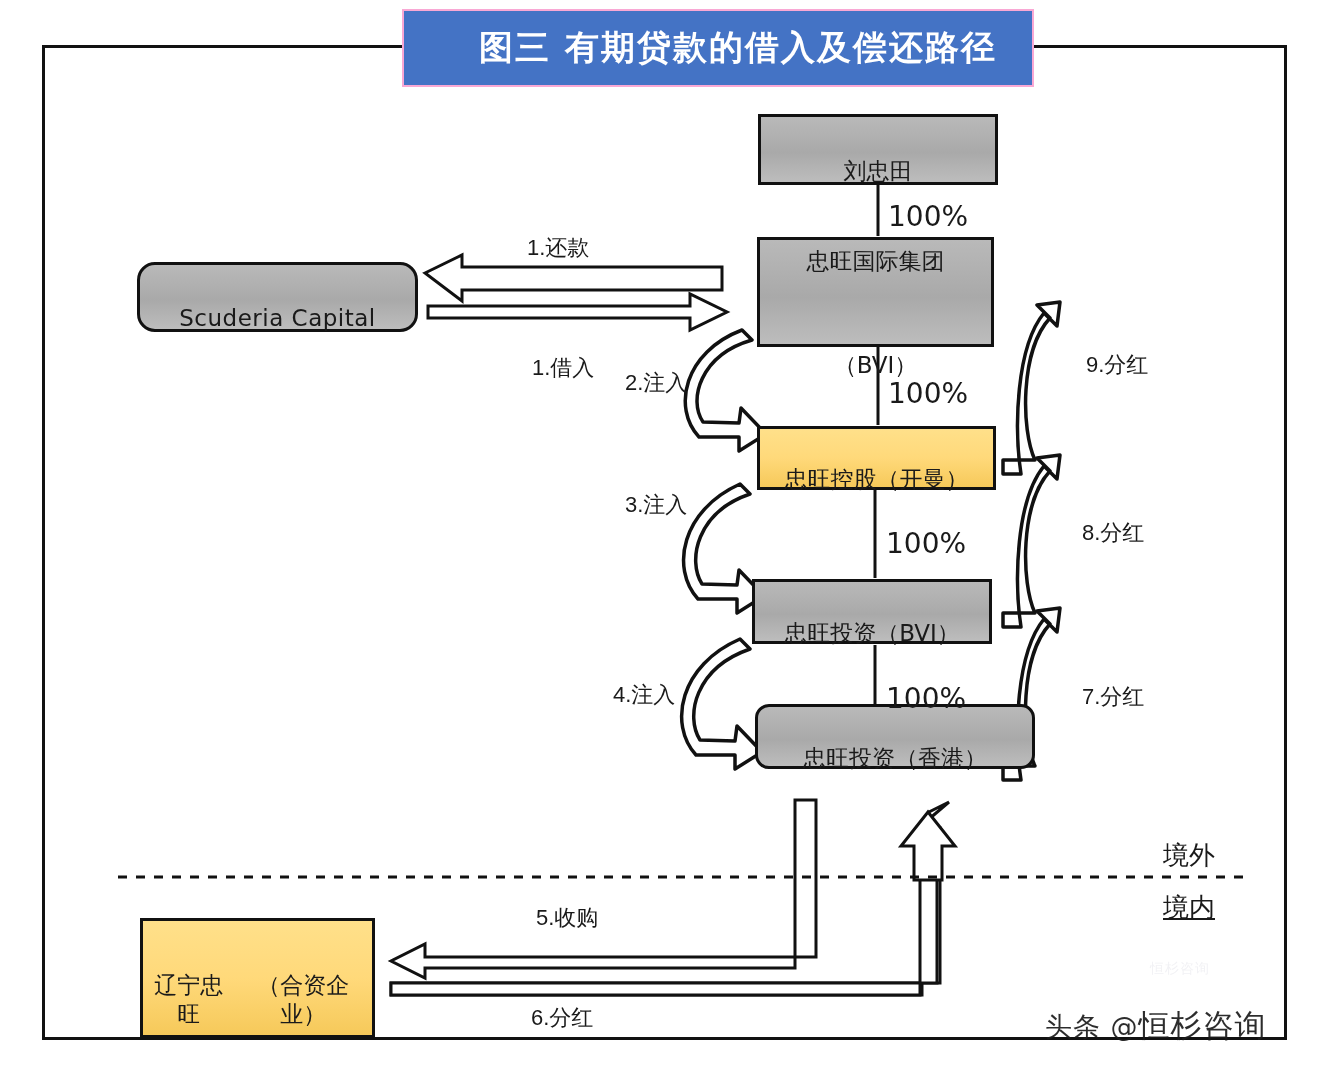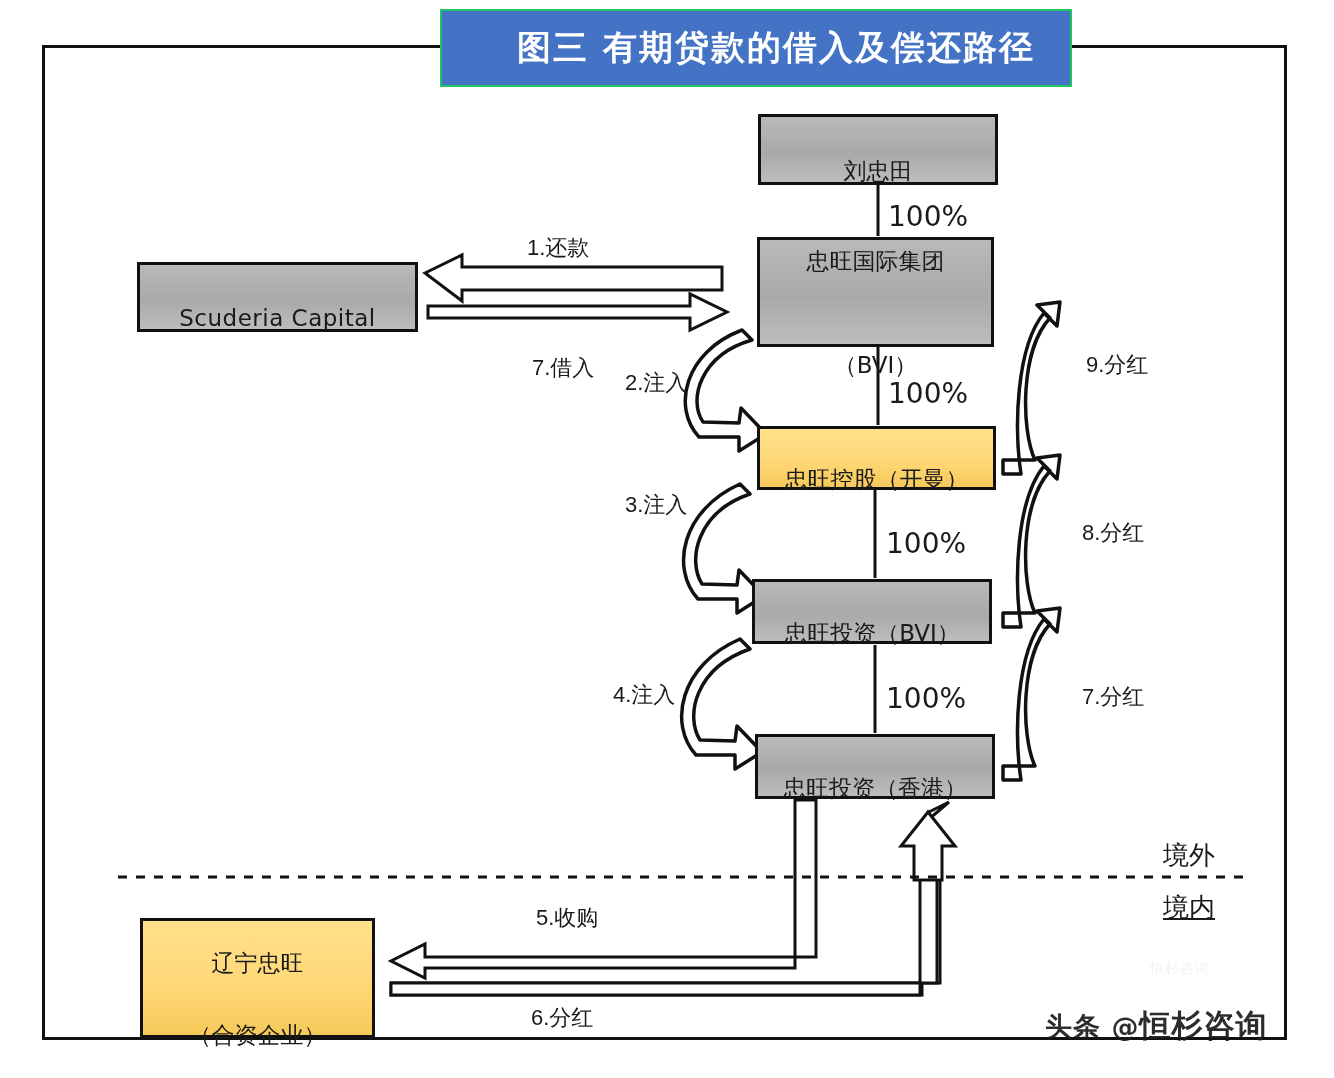--- a/index.html
+++ b/index.html
@@ -2,22 +2,22 @@
 <html><head>
 <meta charset="utf-8">
 <style>
   html,body{margin:0;padding:0;background:#ffffff;}
   body{width:1334px;height:1078px;position:relative;overflow:hidden;
        font-family:"Liberation Sans","DejaVu Sans",sans-serif;color:#1a1a1a;}
 
   #frame{position:absolute;left:42px;top:45px;width:1245px;height:995px;
          border:3px solid #111;box-sizing:border-box;background:#fff;}
 
-  #title-banner{position:absolute;left:440px;top:9px;width:632px;height:78px;
-      background:#4473c5;border:2px solid #22c55e;box-sizing:border-box;
+  #title-banner{position:absolute;left:402px;top:9px;width:632px;height:78px;
+      background:#4473c5;border:2px solid #f9a8d4;box-sizing:border-box;
       display:flex;align-items:center;justify-content:center;z-index:30;padding-left:40px;}
   #title-banner .t{color:#fff;font-size:34px;font-weight:bold;letter-spacing:2px;
       font-family:"DejaVu Sans","Liberation Sans",sans-serif;}
 
   .node{position:absolute;box-sizing:border-box;border:3px solid #111;
         display:flex;align-items:center;justify-content:center;text-align:center;
         font-size:23px;line-height:1.25;z-index:20;
         font-family:"DejaVu Sans","Liberation Sans",sans-serif;}
   .gray{background:linear-gradient(180deg,#b9b9b9 0%,#a9a9a9 55%,#bdbdbd 100%);}
   .amber{background:linear-gradient(180deg,#ffe08a 0%,#ffd97a 50%,#f6c95a 100%);}
@@ -27,21 +27,21 @@
        font-family:"DejaVu Sans","Liberation Sans",sans-serif;}
   .alabel{position:absolute;font-size:22px;z-index:25;white-space:nowrap;
        font-family:Liberation Sans, sans-serif;}
   .zone{position:absolute;font-size:26px;z-index:25;
        font-family:"DejaVu Sans","Liberation Sans",sans-serif;}
 
   svg.layer{position:absolute;left:0;top:0;width:1334px;height:1078px;
             z-index:10;pointer-events:none;}
 
   #watermark{position:absolute;left:1045px;top:1005px;font-size:31px;
-     color:#1b1b1b;font-weight:bold;letter-spacing:1px;z-index:28;
+     color:#1b1b1b;font-weight:normal;letter-spacing:1px;z-index:28;
      font-family:"DejaVu Sans","Liberation Sans",sans-serif;opacity:.92;}
   #watermark .wm-small{font-size:27px;}
   #watermark2{position:absolute;left:1150px;top:960px;font-size:14px;
      color:#f2f2f5;z-index:28;letter-spacing:1px;
      font-family:"DejaVu Sans","Liberation Sans",sans-serif;}
 </style>
 </head>
 <body>
 
 <div id="frame"></div>
@@ -92,40 +92,40 @@
 </div>
 
 <div class="node amber" style="left:757px;top:426px;width:239px;height:64px;">
   <span class="lbl">忠旺控股（开曼）</span>
 </div>
 
 <div class="node gray" style="left:752px;top:579px;width:240px;height:65px;">
   <span class="lbl">忠旺投资（BVI）</span>
 </div>
 
-<div class="node gray" style="left:755px;top:734px;width:240px;height:65px;">
+<div class="node gray" style="left:755px;top:704px;width:280px;height:65px;border-radius:14px;">
   <span class="lbl">忠旺投资（香港）</span>
 </div>
 
-<div class="node gray" style="left:137px;top:262px;width:281px;height:70px;font-size:23px;letter-spacing:0.5px;">
+<div class="node gray" style="left:137px;top:262px;width:281px;height:70px;font-size:23px;letter-spacing:0.5px;border-radius:18px;">
   <span class="lbl">Scuderia  Capital</span>
 </div>
 
-<div class="node amber" style="left:140px;top:918px;width:235px;height:120px;flex-direction:column;">
+<div class="node amber" style="left:140px;top:918px;width:235px;height:120px;">
   <span class="lbl">辽宁忠旺</span>
   <span class="lbl">（合资企业）</span>
 </div>
 
 <div class="pct" style="left:888px;top:200px;">100%</div>
 <div class="pct" style="left:888px;top:377px;">100%</div>
 <div class="pct" style="left:886px;top:527px;">100%</div>
 <div class="pct" style="left:886px;top:682px;">100%</div>
 
 <div class="alabel" style="left:527px;top:233px;">1.还款</div>
-<div class="alabel" style="left:532px;top:353px;">7.借入</div>
+<div class="alabel" style="left:532px;top:353px;">1.借入</div>
 <div class="alabel" style="left:625px;top:368px;text-align:right;">2.注入</div>
 <div class="alabel" style="left:625px;top:490px;">3.注入</div>
 <div class="alabel" style="left:613px;top:680px;">4.注入</div>
 <div class="alabel" style="left:536px;top:903px;">5.收购</div>
 <div class="alabel" style="left:531px;top:1003px;">6.分红</div>
 <div class="alabel" style="left:1082px;top:682px;">7.分红</div>
 <div class="alabel" style="left:1082px;top:518px;">8.分红</div>
 <div class="alabel" style="left:1086px;top:350px;">9.分红</div>
 
 <div class="zone" style="left:1163px;top:838px;">境外</div>

